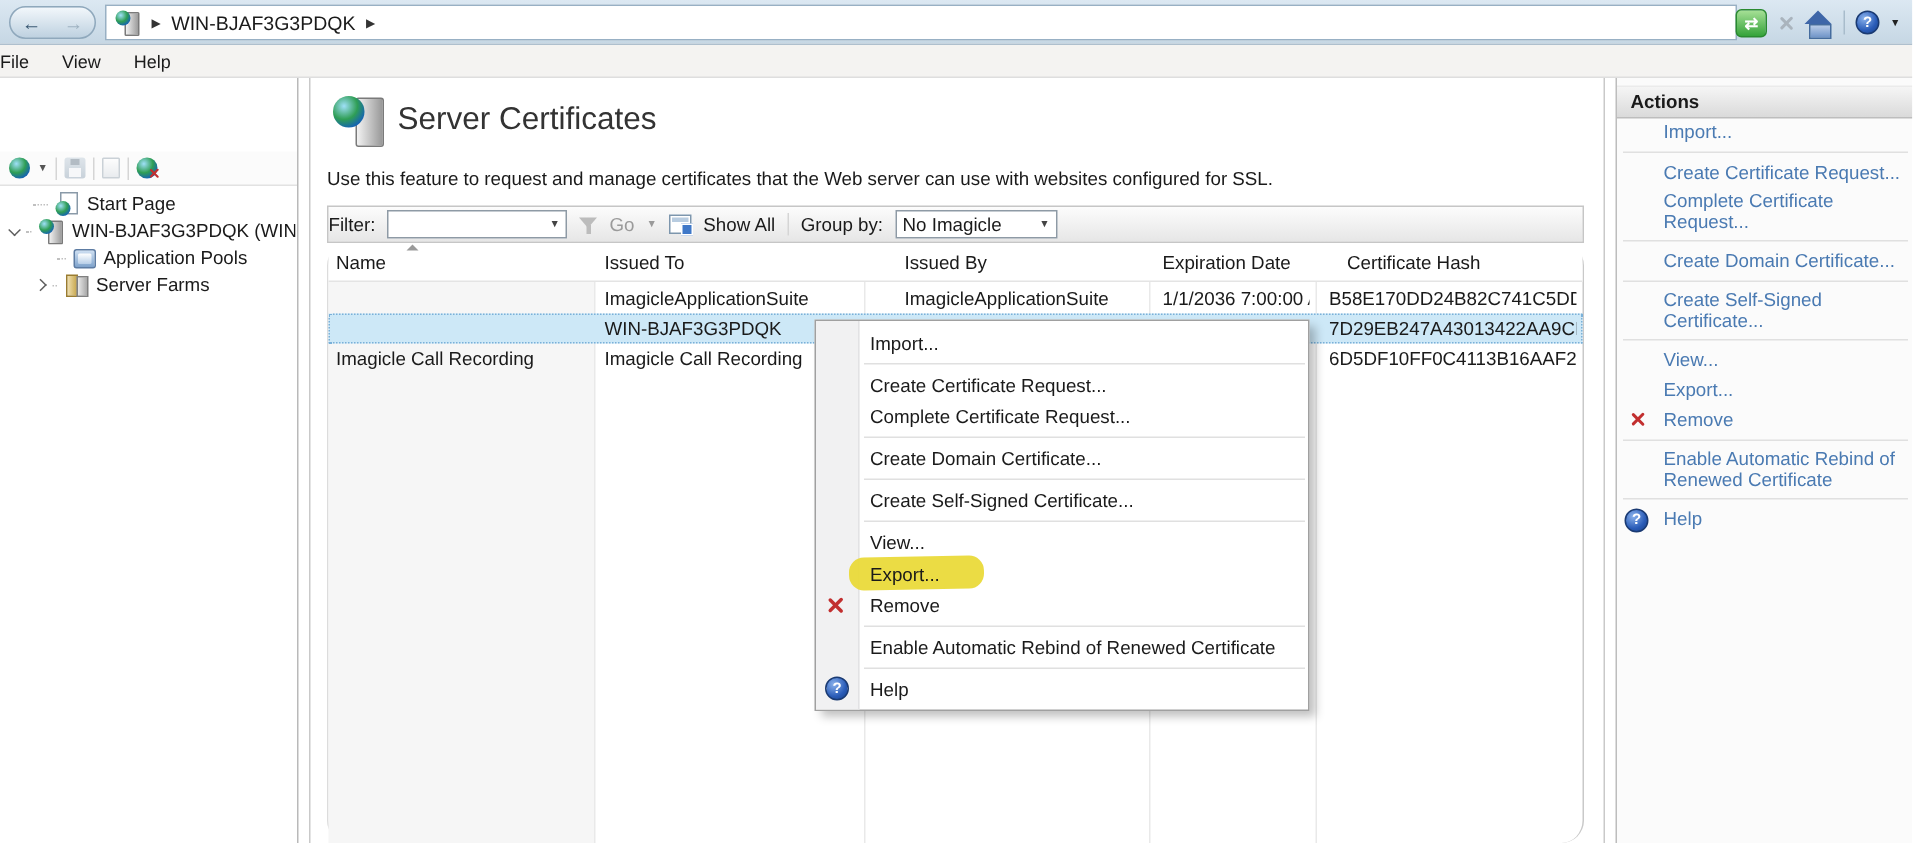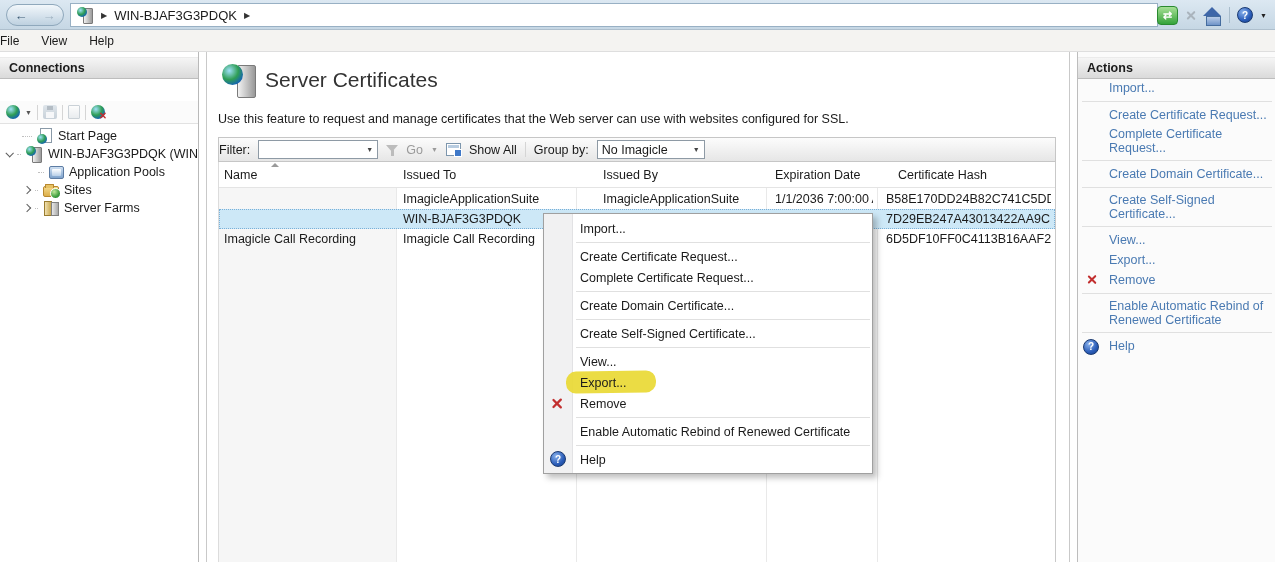--- a/index.html
+++ b/index.html
@@ -108,21 +108,21 @@
   .combo .tiny-caret { color:#444; }
   .funnel { position:relative; width:0; height:0; border-left:6px solid transparent; border-right:6px solid transparent;
             border-top:7px solid #bcbcbc; margin-top:-3px; }
   .funnel::after { content:""; position:absolute; left:-1.5px; top:-2px; width:3px; height:6px; background:#bcbcbc; }
   .dim { color:#9a9a9a; }
   .showall-icon { width:15px; height:13px; border:1px solid #7d96ad; background:#fff; position:relative; }
   .showall-icon::before { content:""; position:absolute; left:1px; right:1px; top:1px; height:3px; background:#b8cce0; }
   .showall-icon::after { content:""; position:absolute; right:-2px; bottom:-2px; width:6px; height:6px; background:#3f78c8; border:1px solid #fff; }
 
   
-  .listbox { position:absolute; left:6px; top:110px; width:838px; height:400px; border-left:1px solid #dcdcdc; border-right:1px solid #c9c9c9; }
+  .listbox { position:absolute; left:6px; top:110px; width:838px; height:400px; border-left:1px solid #dcdcdc; border-right:1px solid #c9c9c9;border-radius:15px; }
   .lheader { position:absolute; left:0; top:0; width:836px; height:26px; background:#fff; border-bottom:1px solid #e4e4e4; }
   .hcell { position:absolute; top:6px; }
   .sortcaret { position:absolute; left:52px; top:1px; width:0; height:0;
                border-left:4px solid transparent; border-right:4px solid transparent; border-bottom:4px solid #9a9a9a; }
   .colline { position:absolute; top:0; width:1px; height:400px; background:#e9e9e9; }
   .namecolshade { position:absolute; left:0; top:26px; width:177px; height:374px; background:#f6f6f6; }
   .lrow { position:absolute; left:0; width:836px; height:20px; }
   .lrow .cell { position:absolute; top:3px; white-space:nowrap; overflow:hidden; }
   .lrow.sel { background:var(--selection-bg,#cde8f7); outline:1px dotted var(--selection-border,#7ab0d8); outline-offset:-1px; }
   .c-name { left:5px; width:168px; } .c-ito { left:184px; width:168px; } .c-iby { left:384px; width:168px; }
@@ -174,23 +174,20 @@
     </div>
   </div>
 
   <div class="menubar">
     <span>File</span>
     <span>View</span>
     <span>Help</span>
   </div>
 
   <div class="leftpanel">
-    <div class="panel-header" style="left:0; top:5px; width:198px;">
-      <span>Connections</span>
-    </div>
     <div class="conn-toolbar">
       <span class="globe-sm"></span>
       <span class="tiny-caret" style="color:#555">▼</span>
       <span class="tsep"></span>
       <span class="floppy"></span>
       <span class="tsep"></span>
       <span class="pageico"></span>
       <span class="tsep"></span>
       <span class="globe-sm globe-x">
           <span class="xbars xo"></span>
@@ -205,26 +202,20 @@
       <div class="titem" style="padding-left:6px;">
         <span class="chev open"></span>
         <span class="dotstub" style="width:4px"></span>
         <span class="srv-icon"></span>
         <span>WIN-BJAF3G3PDQK (WIN-BJA</span>
       </div>
       <div class="titem" style="padding-left:38px;">
         <span class="dotstub" style="width:6px"></span>
         <span class="apppool-icon"></span>
         <span>Application Pools</span>
-      </div>
-      <div class="titem" style="padding-left:24px;">
-        <span class="chev closed"></span>
-        <span class="dotstub" style="width:3px"></span>
-        <span class="folder-icon"></span>
-        <span>Sites</span>
       </div>
       <div class="titem" style="padding-left:24px;">
         <span class="chev closed"></span>
         <span class="dotstub" style="width:3px"></span>
         <span class="farm-icon"></span>
         <span>Server Farms</span>
       </div>
     </div>
   </div>
   <div class="leftpanel2"></div>

